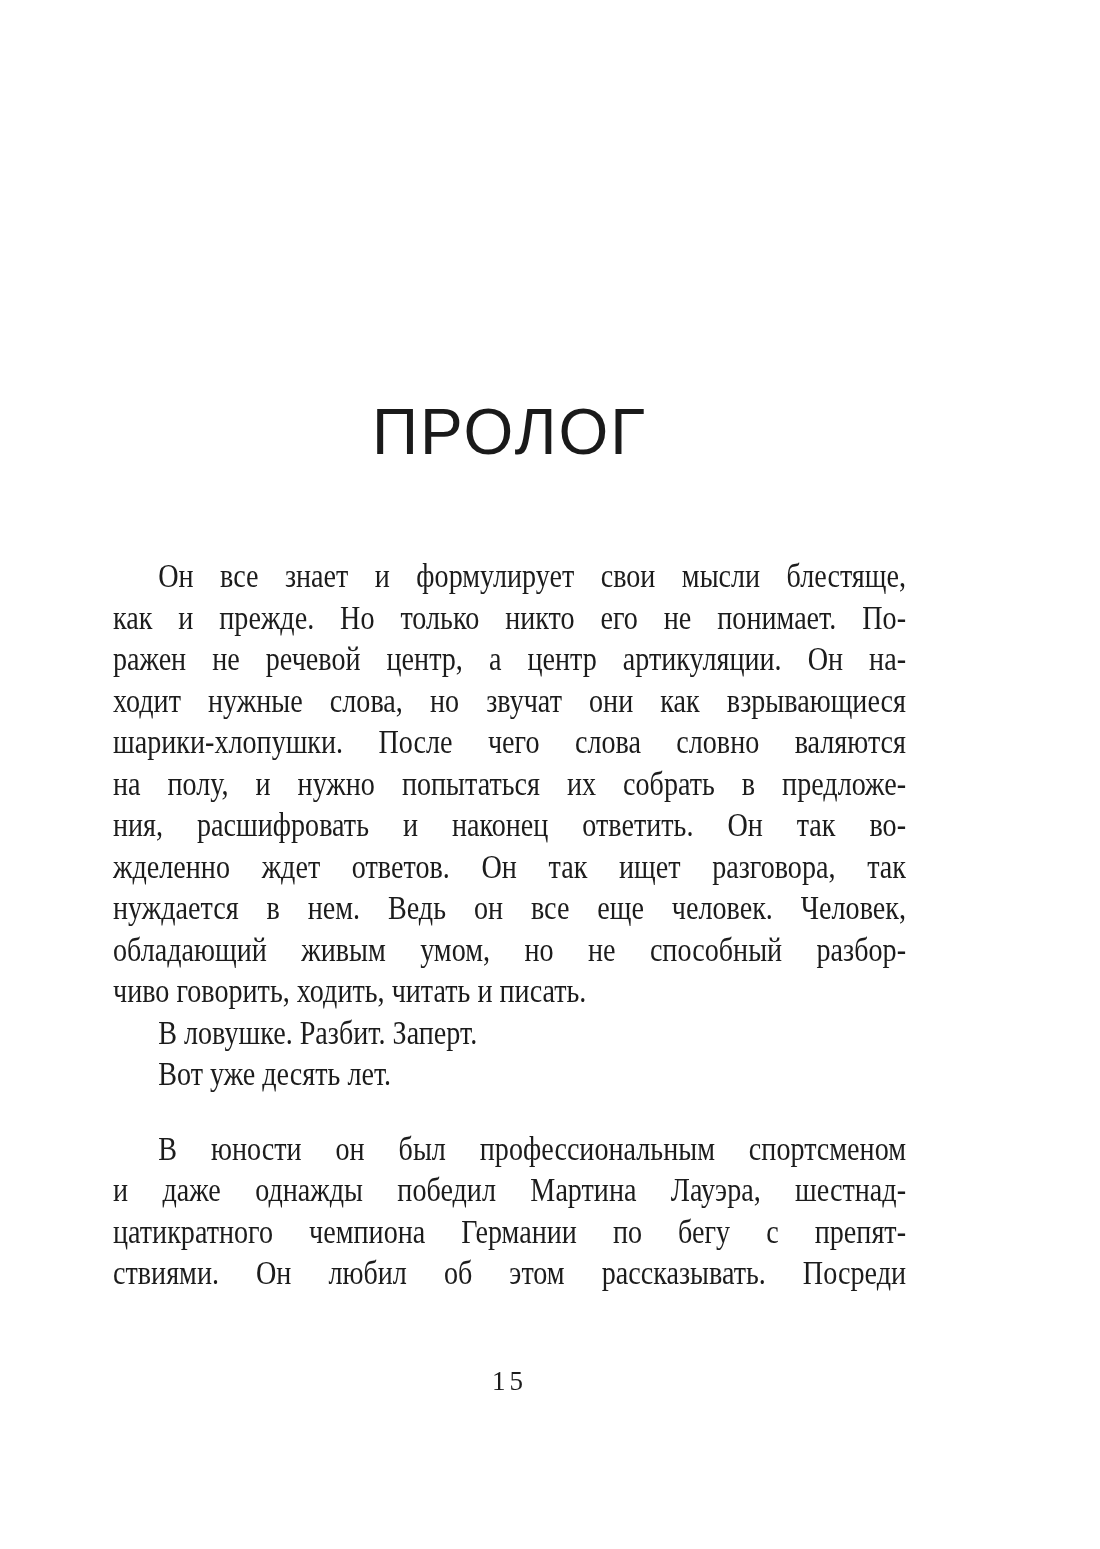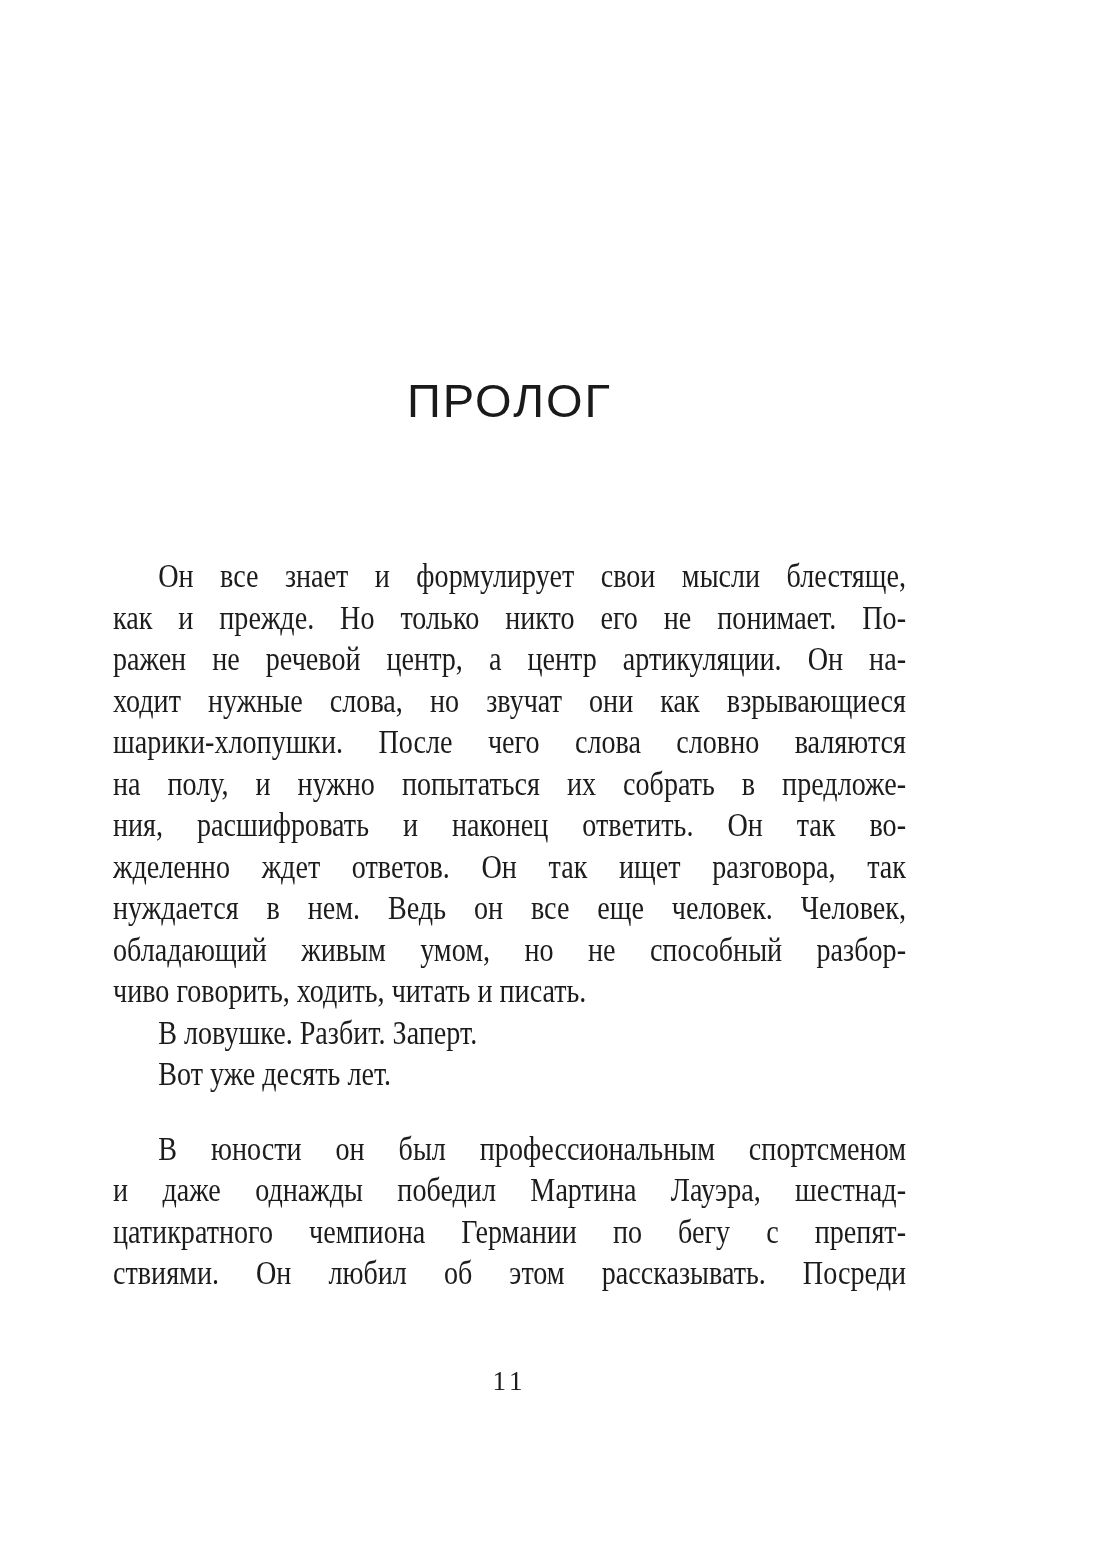--- a/index.html
+++ b/index.html
@@ -11,28 +11,28 @@
     position: relative;
     width: 1100px;
     height: 1549px;
     background: #ffffff;
     overflow: hidden;
     font-family: "Liberation Serif", "DejaVu Serif", serif;
     color: #1c1c1c;
   }
   .chapter-title {
     position: absolute;
-    top: 377px;
+    top: 400px;
     left: 113px;
     width: 793px;
     margin: 0;
     text-align: center;
     font-family: "Liberation Sans", "DejaVu Sans", sans-serif;
     font-weight: 400;
-    font-size: 47px;
+    font-size: 64px;
     line-height: 1;
     letter-spacing: 2px;
     color: #1a1a1a;
   }
   .text-block {
     position: absolute;
     top: 556px;
     left: 113px;
     width: 930px;
     transform: scaleX(0.8527);
@@ -102,15 +102,15 @@
 
     <div class="para p-gap">
       <div class="line j ind">В юности он был профессиональным спортсменом</div>
       <div class="line j">и даже однажды победил Мартина Лауэра, шестнад-</div>
       <div class="line j">цатикратного чемпиона Германии по бегу с препят-</div>
       <div class="line j">ствиями. Он любил об этом рассказывать. Посреди</div>
     </div>
 
   </div>
 
-  <div class="page-num">11</div>
+  <div class="page-num">15</div>
 
 </div>
 
 </body></html>

